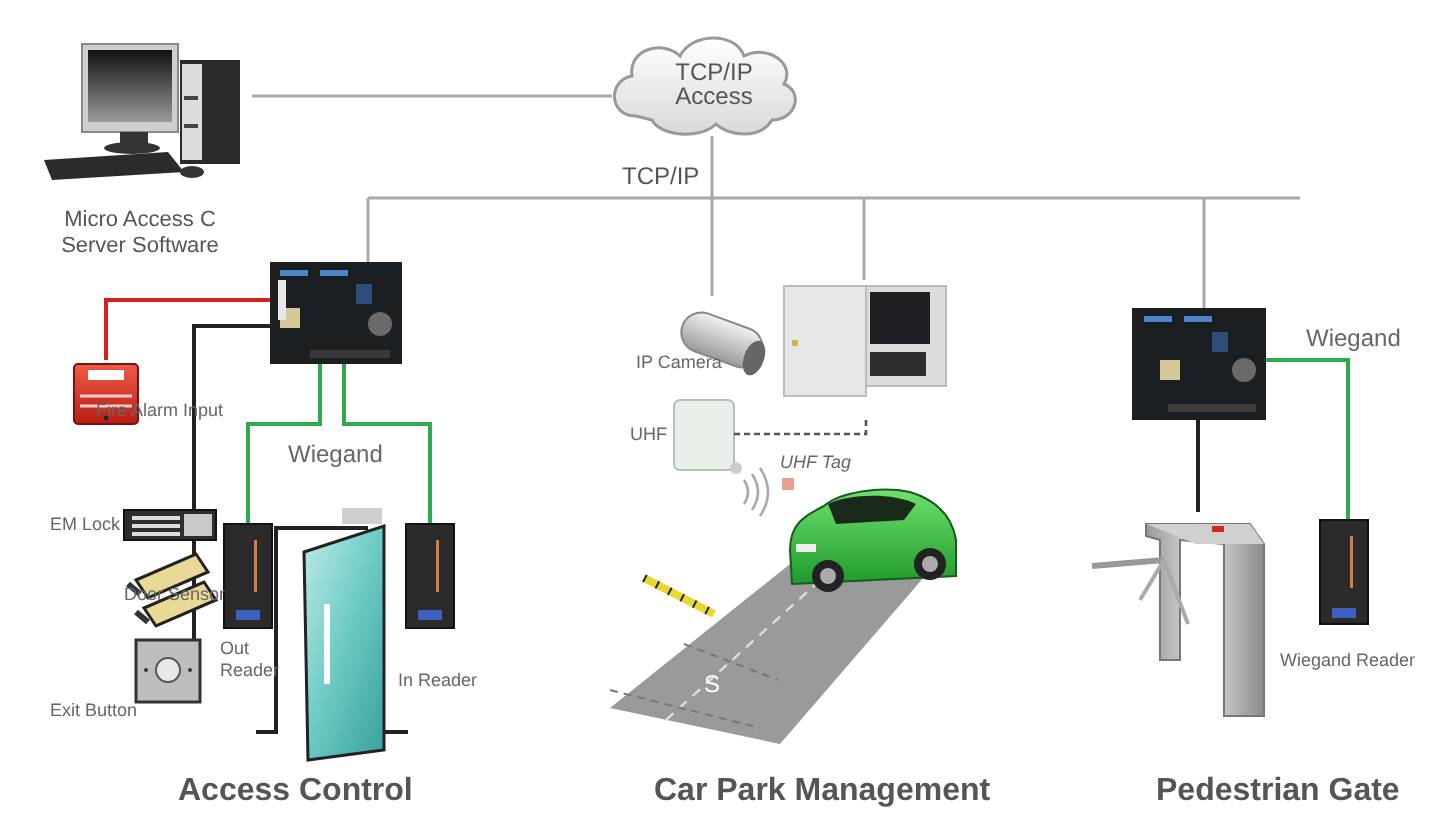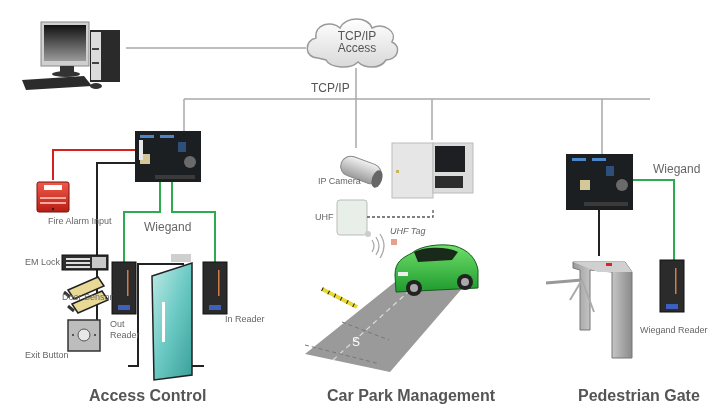--- a/index.html
+++ b/index.html
@@ -227,32 +227,34 @@
   </g>
 </svg>
 
 <div class="lbl-md" style="left:322px; top:30px; width:70px;">
   <div>TCP/IP</div>
   <div>Access</div>
 </div>
 <div class="lbl-md" style="left:311px; top:82px;">TCP/IP</div>
 
 <div class="lbl-md" style="left:20px; top:104px; width:100px; font-size:11px; line-height:13px;">
+  <div>Micro Access C</div>
+  <div>Server Software</div>
 </div>
 
-<div class="lbl" style="left:24px; top:216px;padding-left:24px;">Fire Alarm Input</div>
+<div class="lbl" style="left:24px; top:200px;padding-left:24px;">Fire Alarm Input</div>
 <div class="lbl-lg" style="left:144px; top:220px;">Wiegand</div>
 <div class="lbl" style="left:25px; top:257px;">EM Lock</div>
 <div class="lbl" style="left:14px; top:292px;padding-left:48px;">Door Sensor</div>
 <div class="lbl" style="left:25px; top:324px;margin-top:26px;">Exit Button</div>
 <div class="lbl" style="left:110px; top:319px; text-align:left; width:28px;">
   <div>Out</div>
   <div>Reader</div>
 </div>
-<div class="lbl" style="left:199px; top:314px;margin-left:26px;">In Reader</div>
+<div class="lbl" style="left:199px; top:335px;">In Reader</div>
 <div class="section-title" style="left:89px; top:387px;">Access Control</div>
 
 <div class="lbl" style="left:302px; top:176px;padding-left:16px;">IP Camera</div>
 <div class="lbl" style="left:315px; top:212px;">UHF</div>
 <div class="lbl" style="left:390px; top:226px;font-style:italic;">UHF Tag</div>
 <div class="section-title" style="left:327px; top:387px;">Car Park Management</div>
 
 <div class="lbl-lg" style="left:653px; top:162px;">Wiegand</div>
 <div class="lbl" style="left:640px; top:325px;">Wiegand Reader</div>
 <div class="section-title" style="left:578px; top:387px;">Pedestrian Gate</div>

